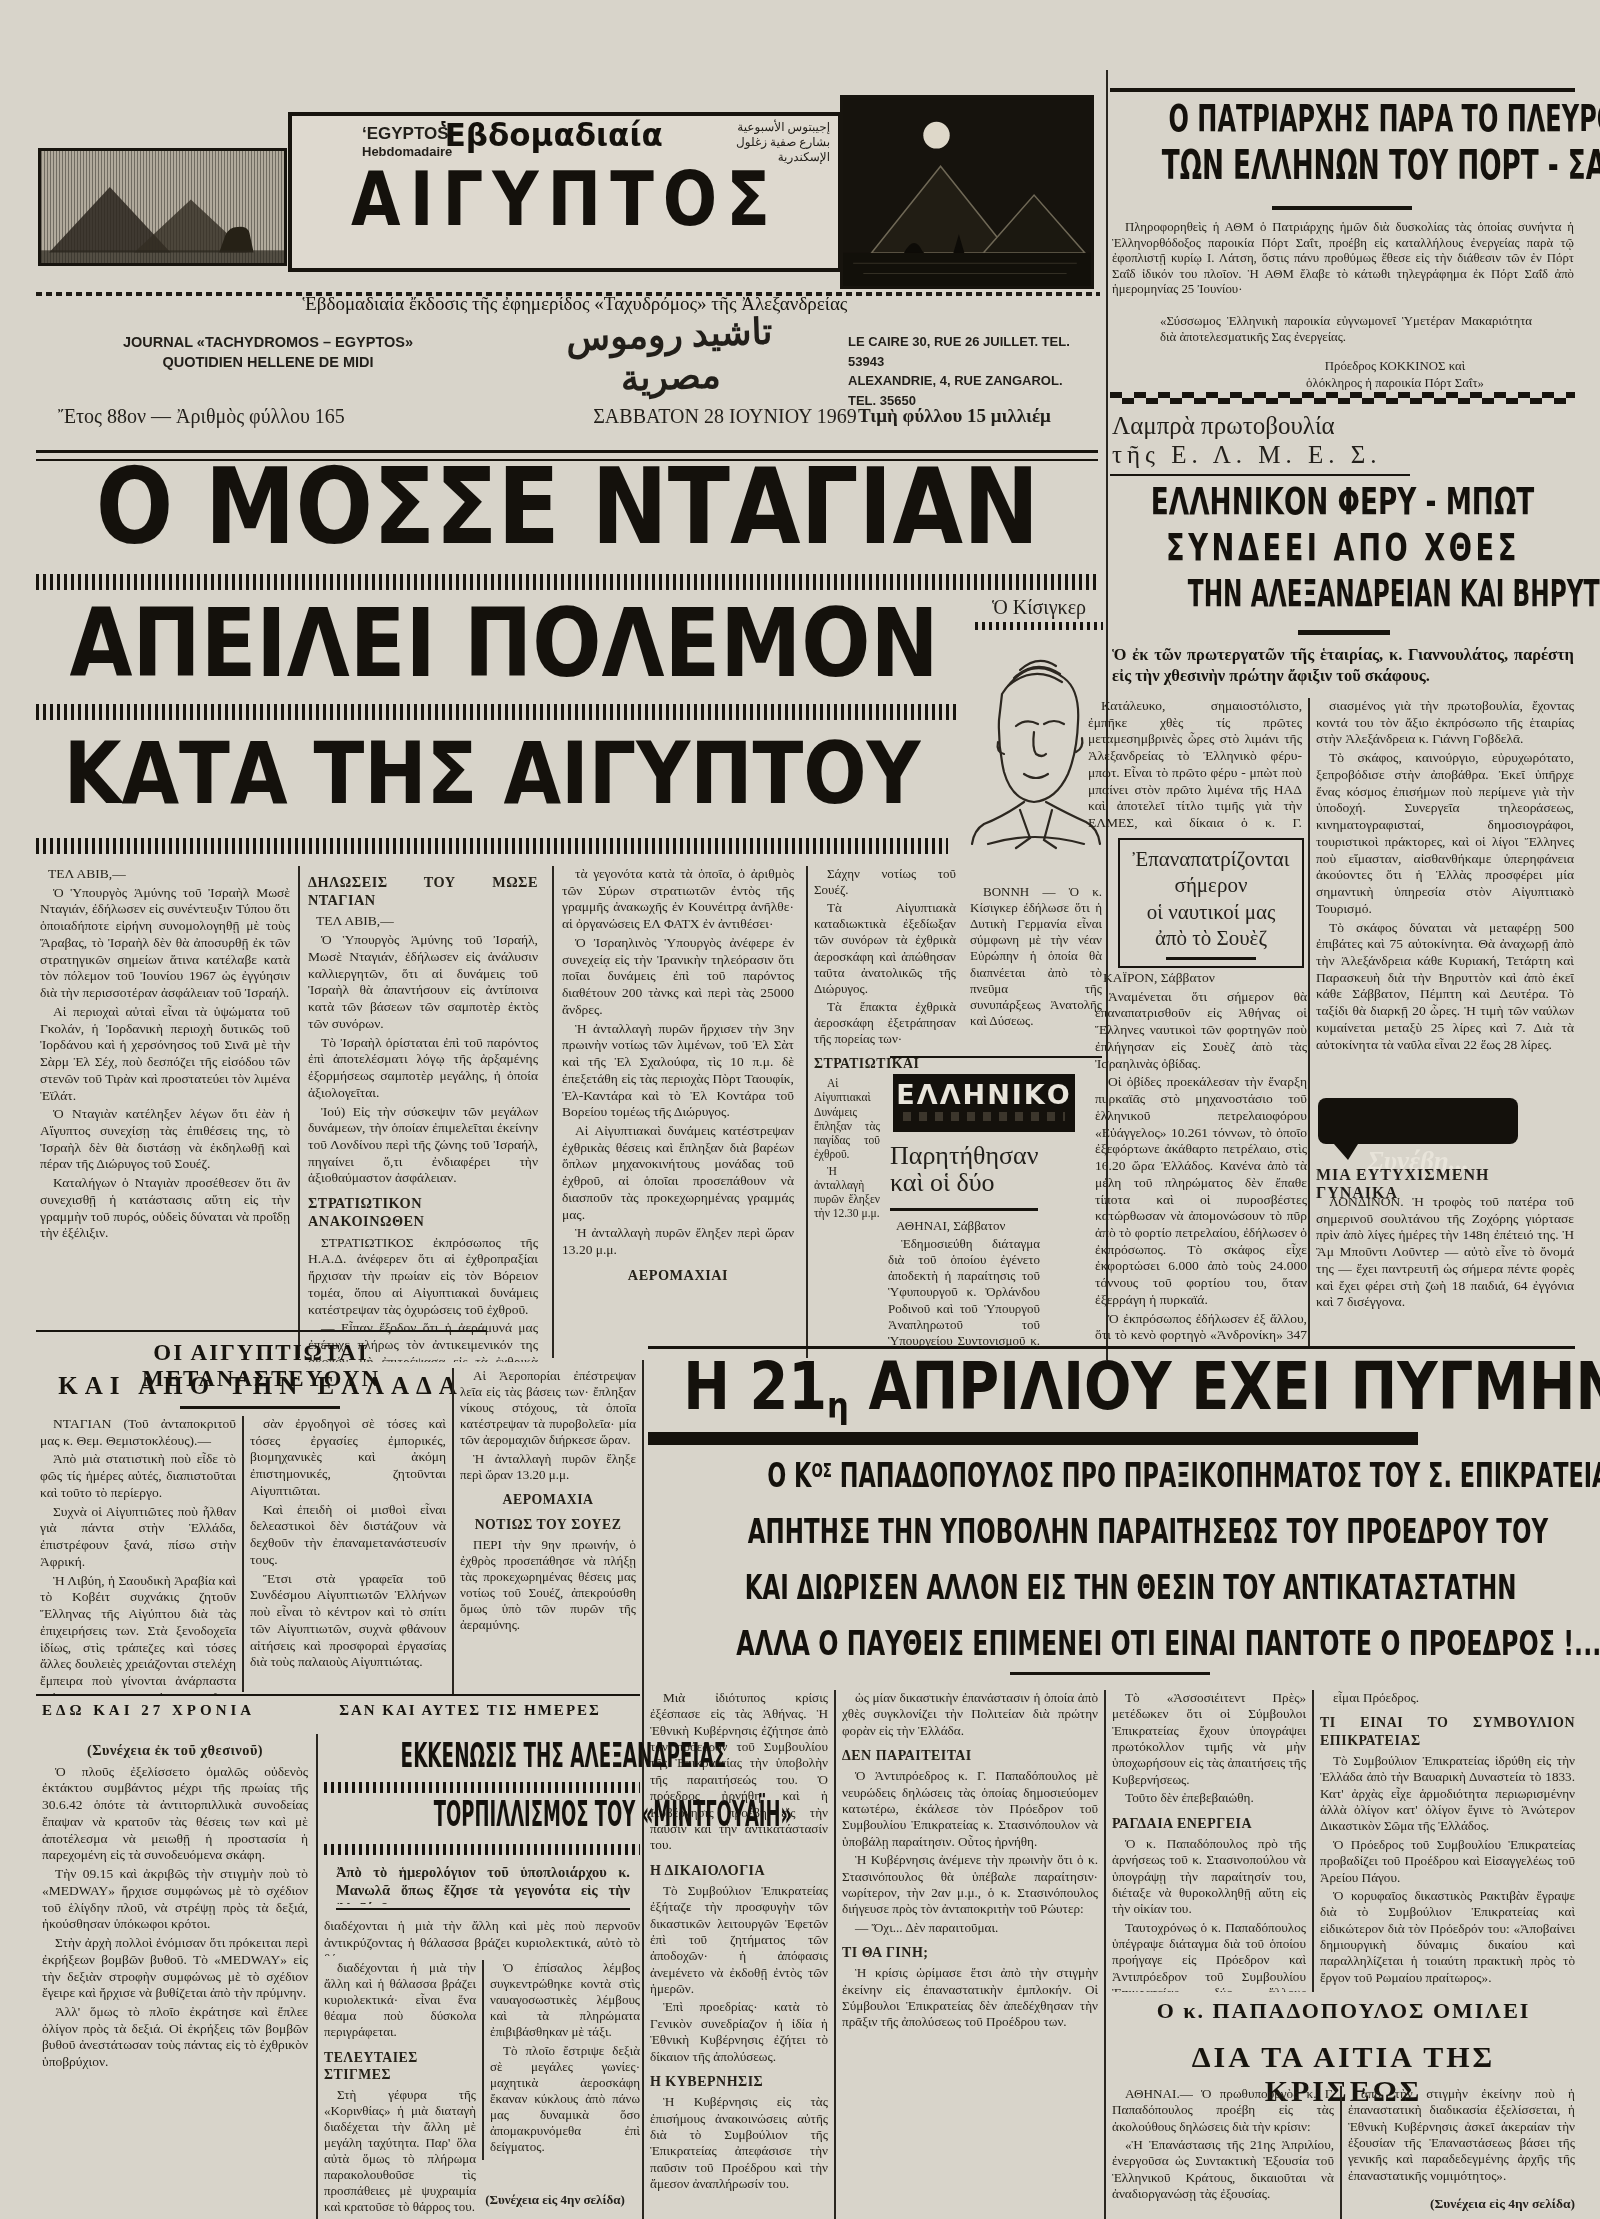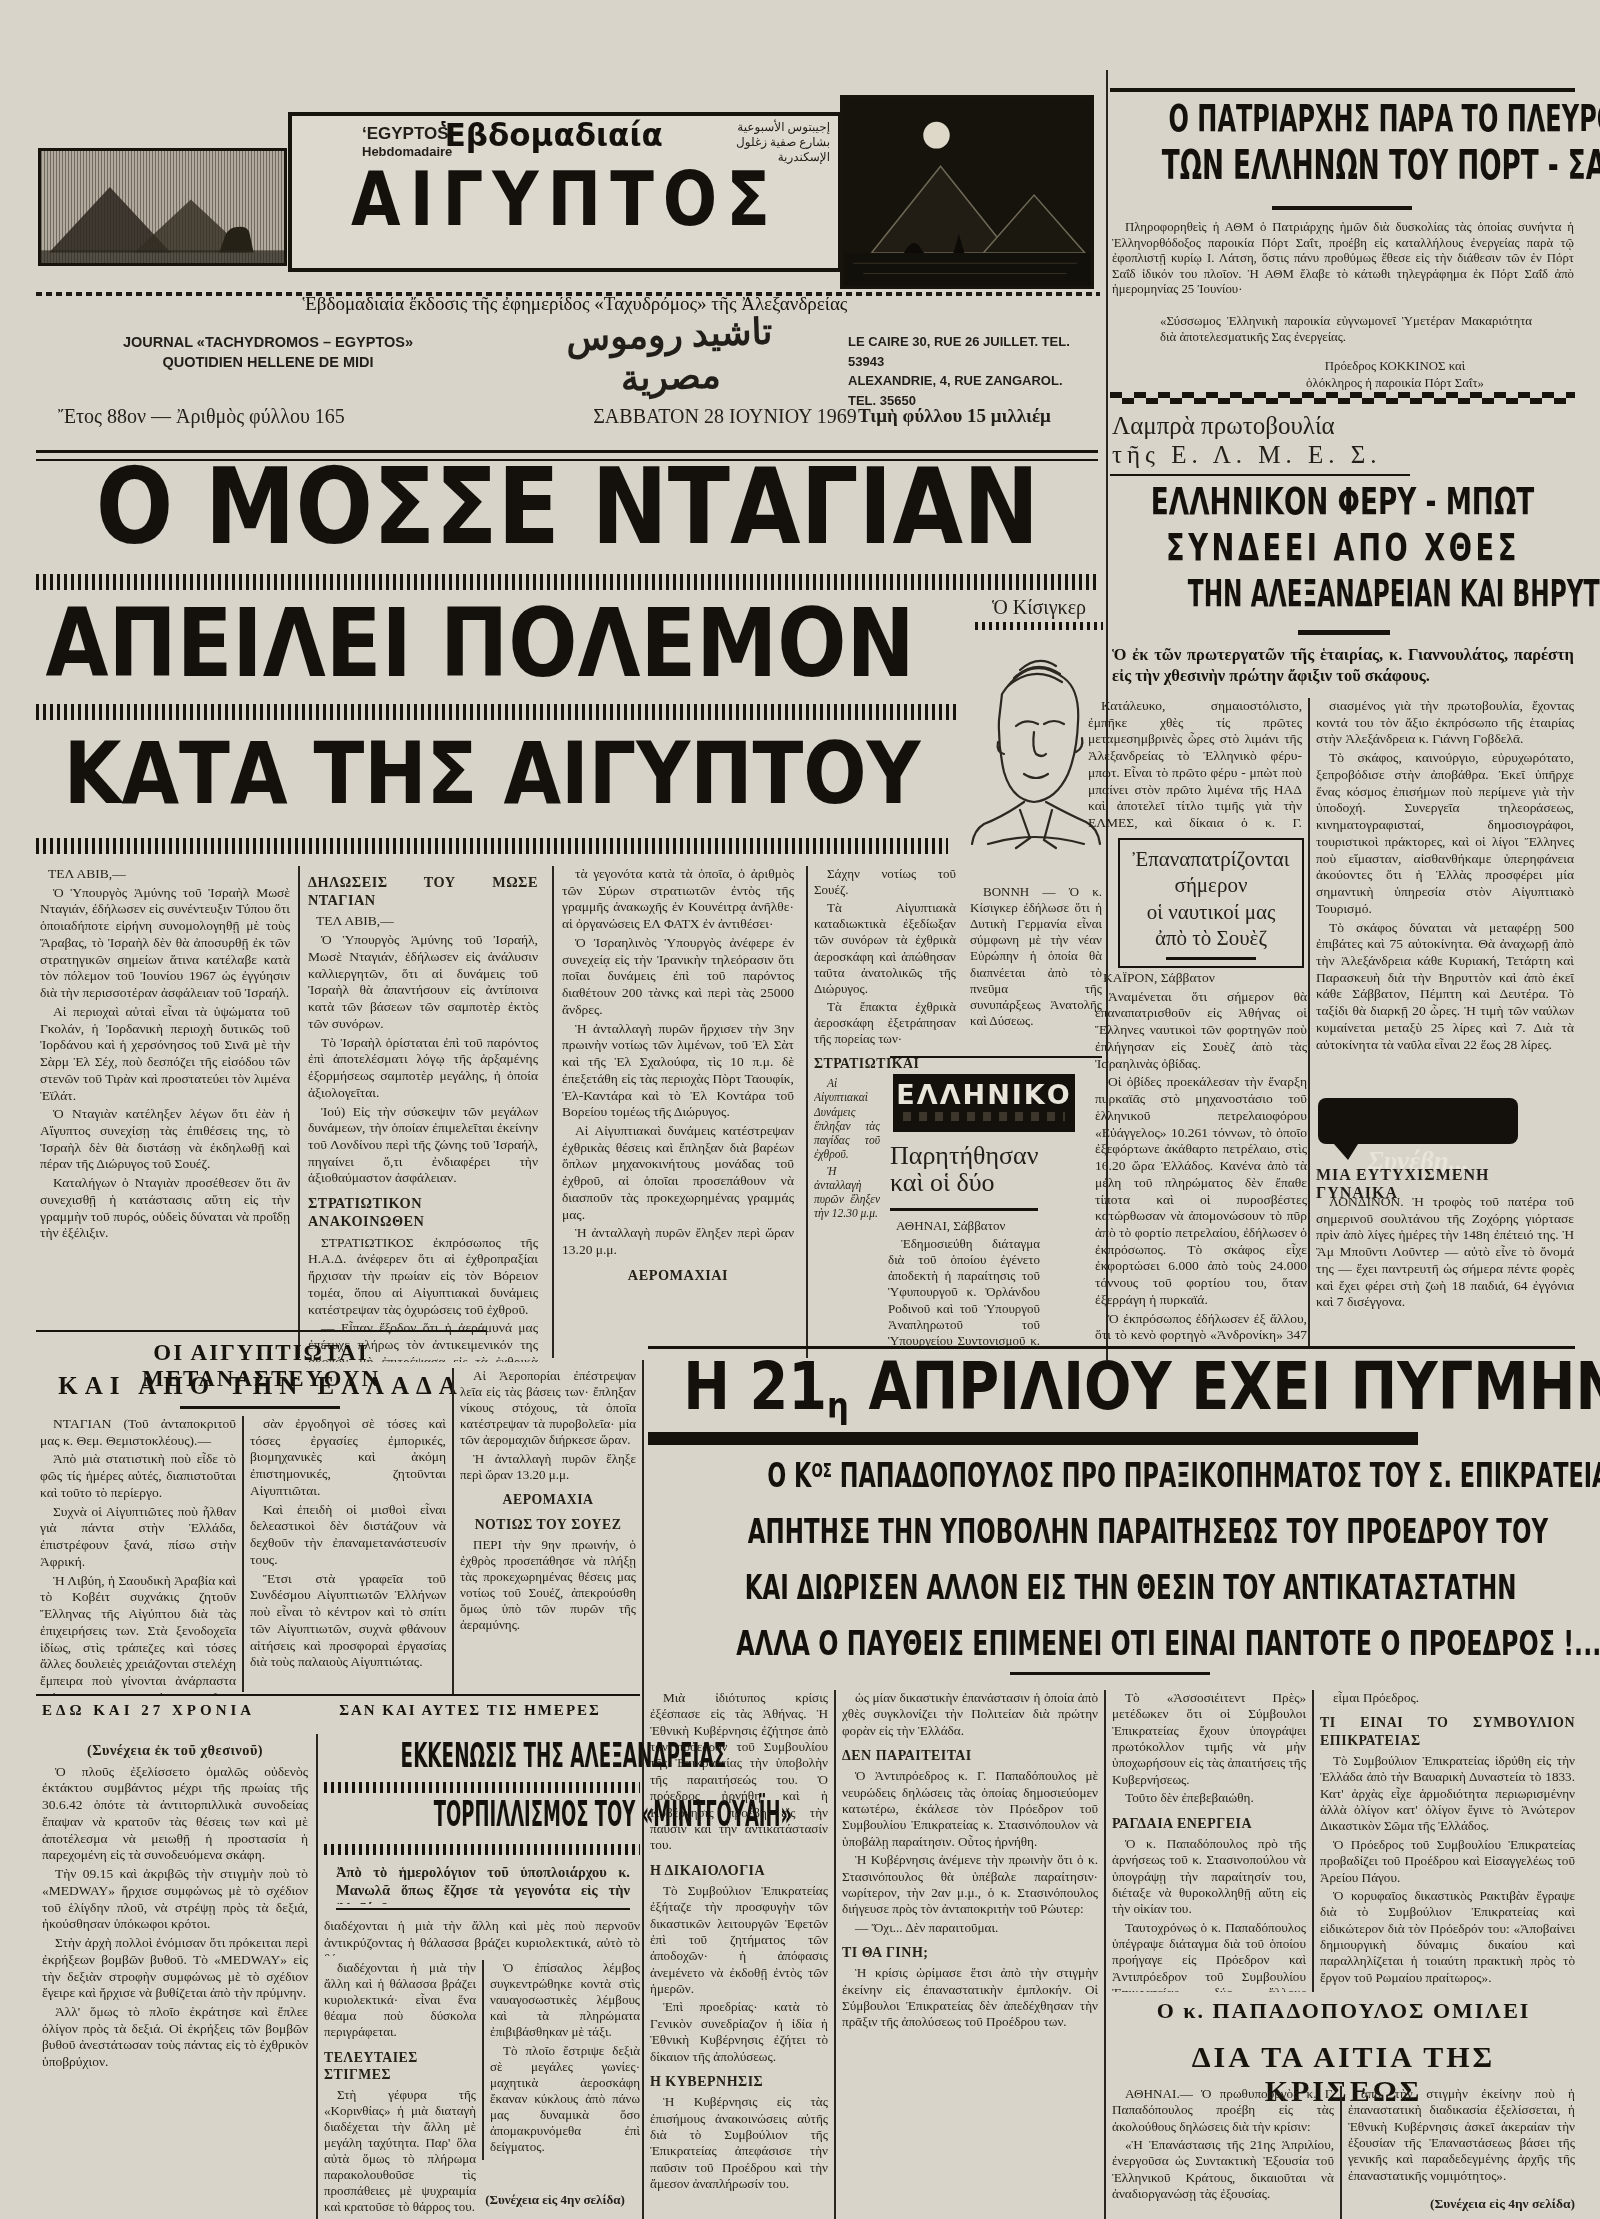--- a/index.html
+++ b/index.html
@@ -89,21 +89,21 @@
   </div>
   <div class="abs" style="left:58px;top:405px;width:380px;font-size:20px;">Ἔτος 88ον — Ἀριθμὸς φύλλου 165</div>
   <div class="abs ctr" style="left:560px;top:405px;width:330px;font-size:20px;">ΣΑΒΒΑΤΟΝ 28 ΙΟΥΝΙΟΥ 1969</div>
   <div class="abs" style="left:858px;top:405px;width:235px;font-size:19px;font-weight:bold;">Τιμὴ φύλλου 15 μιλλιέμ</div>
   <div class="abs dbl" style="left:36px;top:450px;width:1062px;"></div>
 
   <div class="abs gothic ctr" style="left:36px;top:462px;width:1062px;font-size:93px;">
     <span class="sq" style="transform:scale(0.98,1.12);">Ο ΜΟΣΣΕ ΝΤΑΓΙΑΝ</span>
   </div>
   <div class="abs hatch" style="left:36px;top:574px;width:1062px;height:16px;"></div>
-  <div class="abs gothic ctr" style="left:20px;top:602px;width:920px;font-size:84px;">
+  <div class="abs gothic ctr" style="left:44px;top:602px;width:920px;font-size:84px;">
     <span class="sq" style="transform:scale(0.97,1.12);">ΑΠΕΙΛΕΙ ΠΟΛΕΜΟΝ</span>
   </div>
   <div class="abs hatch" style="left:36px;top:704px;width:920px;height:16px;"></div>
   <div class="abs gothic ctr" style="left:36px;top:736px;width:912px;font-size:76px;">
     <span class="sq" style="transform:scale(0.98,1.12);">ΚΑΤΑ ΤΗΣ ΑΙΓΥΠΤΟΥ</span>
   </div>
   <div class="abs hatch" style="left:36px;top:838px;width:912px;height:16px;"></div>
 
   <div class="abs ctr" style="left:975px;top:596px;width:128px;font-size:20px;">Ὁ Κίσιγκερ</div>
   <div class="abs hatch" style="left:975px;top:622px;width:128px;height:8px;"></div>
@@ -159,21 +159,21 @@
       <p class="para">Ἡ ἀνταλλαγὴ πυρῶν ἔληξεν περὶ ὥραν 13.20 μ.μ.</p>
       <div class="sub c">ΑΕΡΟΜΑΧΙΑΙ</div>
     </div>
   <div class="abs vrule" style="left:806px;top:866px;height:492px;"></div>
   <div class="col" style="left:814px;top:866px;width:142px;height:204px;font-size:13px;">
       <p class="para">Σάχην νοτίως τοῦ Σουέζ.</p>
       <p class="para">Τὰ Αἰγυπτιακὰ καταδιωκτικὰ ἐξεδίωξαν τῶν συνόρων τὰ ἐχθρικὰ ἀεροσκάφη καὶ ἀπώθησαν ταῦτα ἀνατολικῶς τῆς Διώρυγος.</p>
       <p class="para">Τὰ ἔπακτα ἐχθρικὰ ἀεροσκάφη ἐξετράπησαν τῆς πορείας των·</p>
       <div class="sub">ΣΤΡΑΤΙΩΤΙΚΑΙ ΑΝΑΚΟΙΝΩΣΕΙΣ</div>
     </div>
-  <div class="col" style="left:814px;top:1076px;width:66px;height:284px;font-size:11.5px;font-style:italic;">
+  <div class="col" style="left:814px;top:1076px;width:66px;height:284px;font-size:11.5px;">
       <p class="para">Αἱ Αἰγυπτιακαὶ Δυνάμεις ἔπληξαν τὰς παγίδας τοῦ ἐχθροῦ.</p>
       <p class="para">Ἡ ἀνταλλαγὴ πυρῶν ἔληξεν τὴν 12.30 μ.μ.</p>
     </div>
 
   <div class="abs hrule" style="left:890px;top:1056px;width:212px;height:2px;"></div>
   <div class="abs boxblack ctr" style="left:893px;top:1074px;width:182px;height:58px;">
     <div class="gothic" style="color:#e8e4da;font-size:27px;letter-spacing:2px;padding-top:7px;">ΕΛΛΗΝΙΚΟ</div>
     <div style="height:9px;margin:4px 10px 0;background:repeating-linear-gradient(90deg,#3c362c 0 8px,#14110c 8px 16px);"></div>
   </div>
   <div class="abs" style="left:890px;top:1142px;width:152px;font-size:26px;line-height:1.05;">

